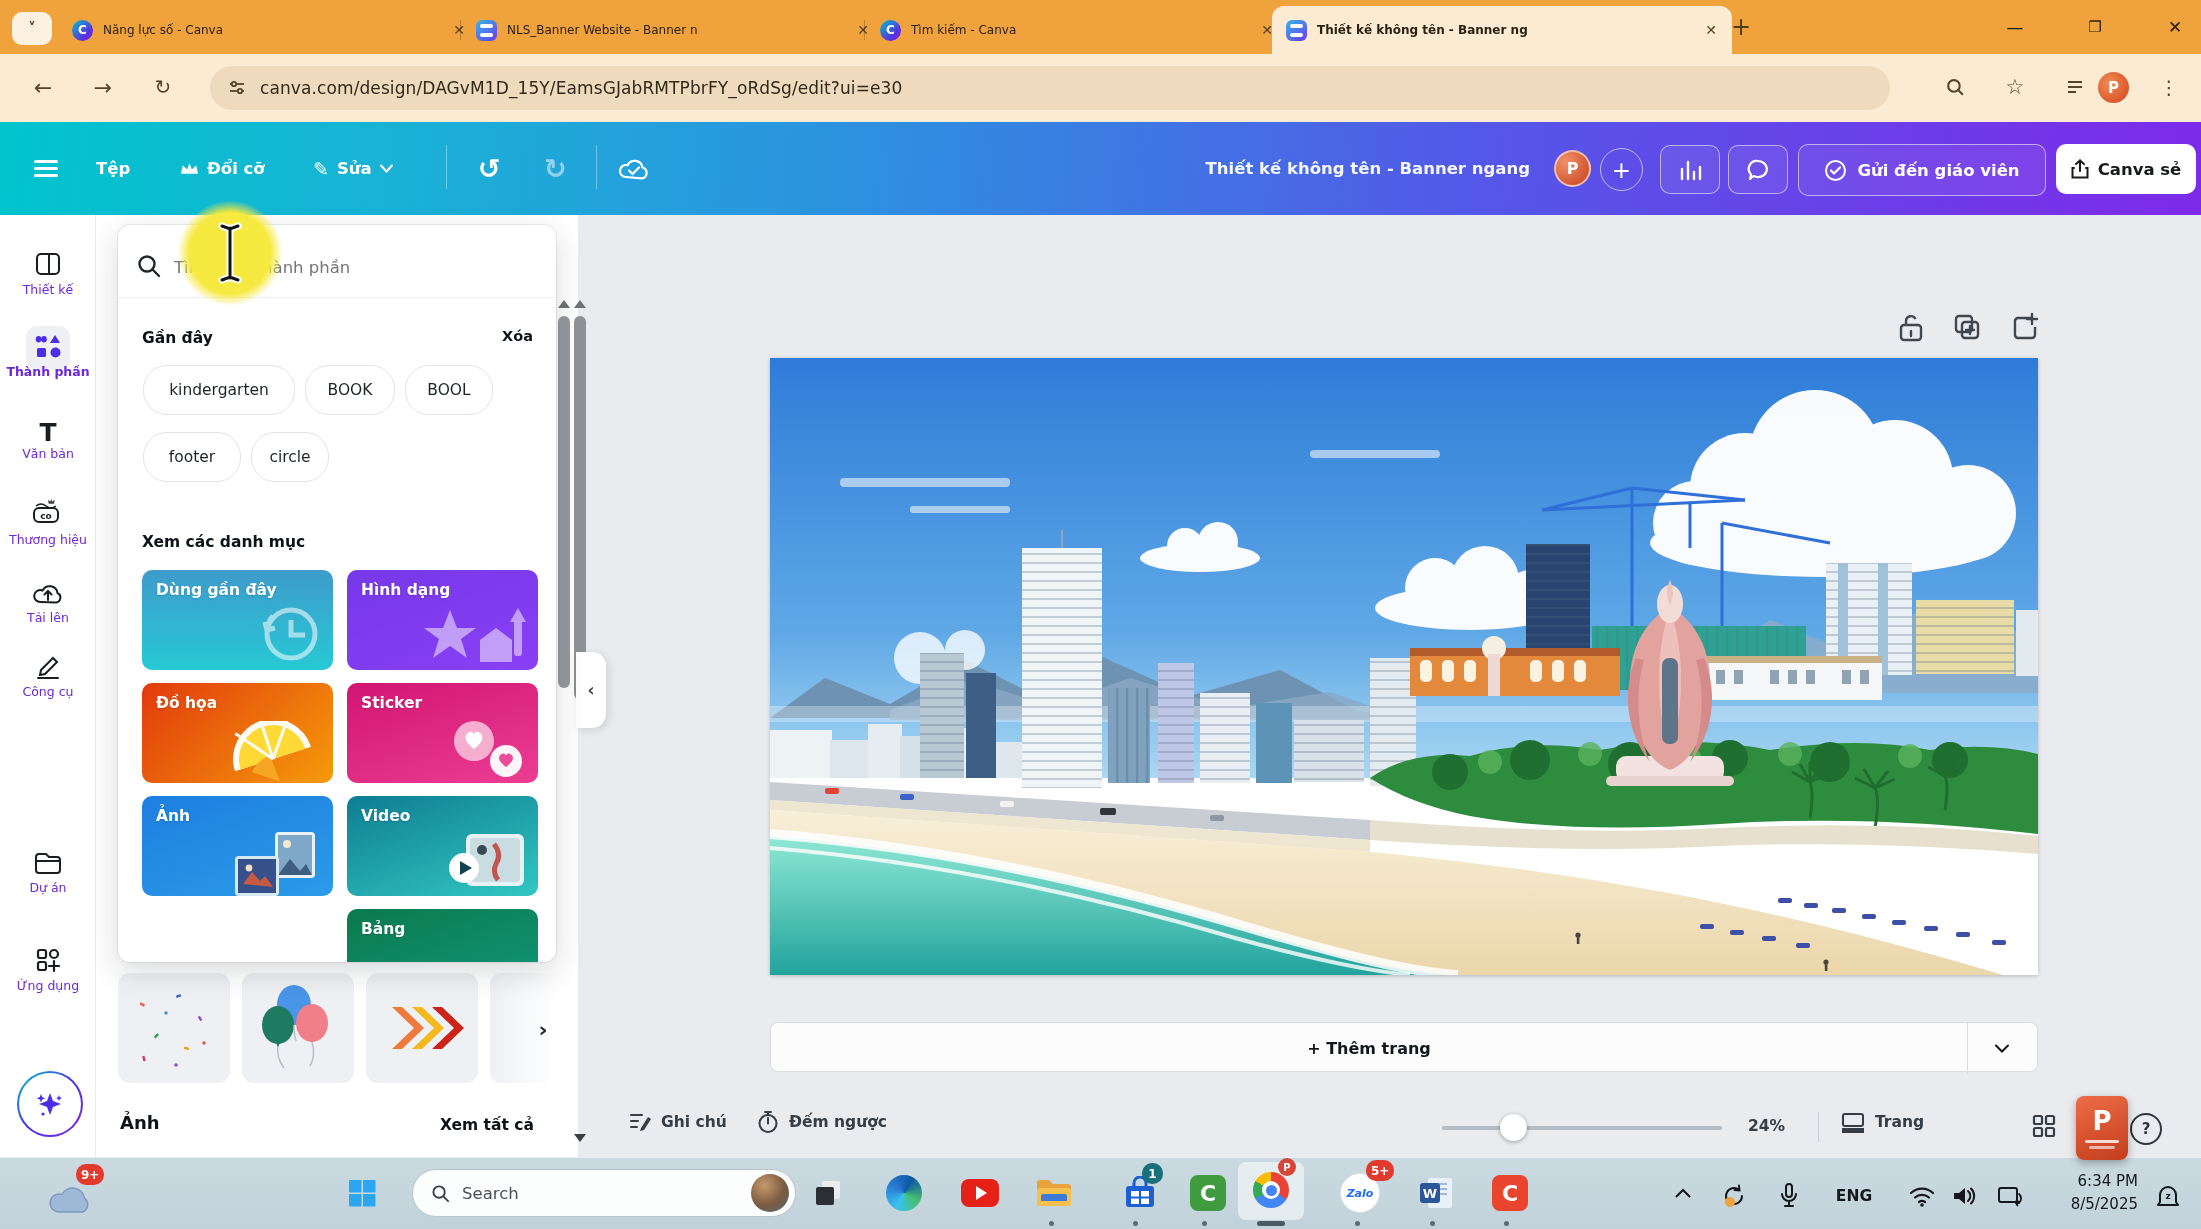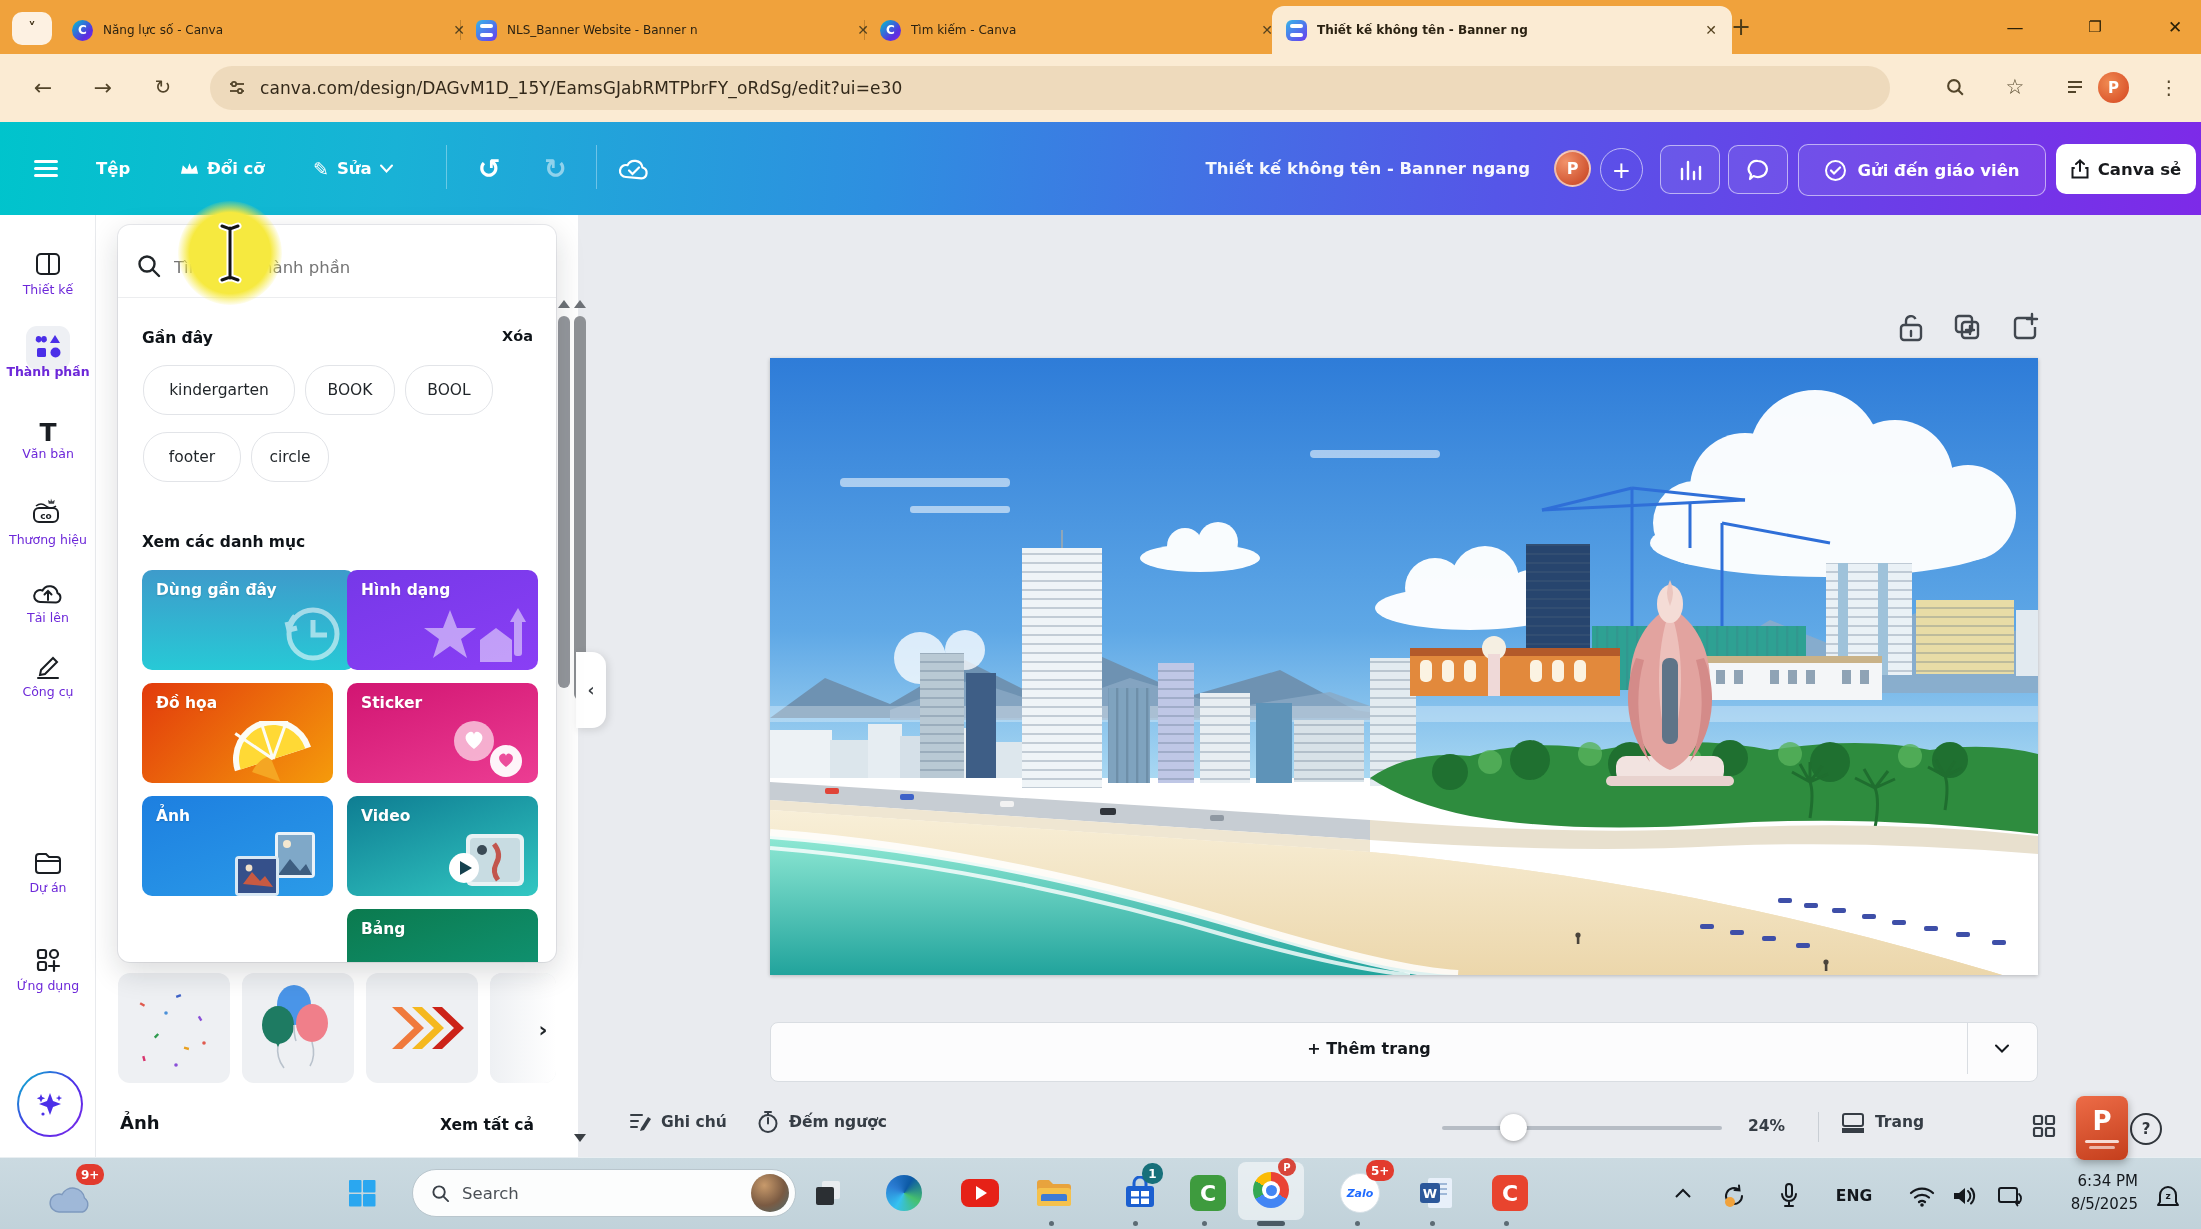--- a/index.html
+++ b/index.html
@@ -59,21 +59,21 @@
   .card{position:absolute;width:191px;height:100px;border-radius:10px;overflow:hidden;color:#fff;}
   .card .lbl{position:absolute;left:14px;top:11px;font-size:15.5px;font-weight:700;text-shadow:0 1px 2px rgba(0,0,0,.15);}
   .h15{font-size:15.5px;font-weight:700;color:#0E1318;}
   .sb{position:absolute;width:12px;border-radius:6px;background:#95989D;}
   .sbarrow{position:absolute;width:0;height:0;border-left:6px solid transparent;border-right:6px solid transparent;}
   .handle{left:576px;top:652px;width:30px;height:76px;background:#fff;border-radius:0 14px 14px 0;
     box-shadow:2px 2px 8px rgba(0,0,0,.12);display:flex;align-items:center;justify-content:center;color:#3A3F44;font-size:17px;font-weight:700;}
   
   .page{left:770px;top:358px;width:1268px;height:617px;background:#fff;box-shadow:0 1px 4px rgba(0,0,0,.22);}
   .pageico{top:312px;width:32px;height:32px;color:#41474F;}
-  .addpage{left:770px;top:1022px;width:1268px;height:60px;background:#FCFCFD;border:1.5px solid #D9DDE2;border-radius:8px;box-sizing:border-box;}
+  .addpage{left:770px;top:1022px;width:1268px;height:50px;background:#FCFCFD;border:1.5px solid #D9DDE2;border-radius:8px;box-sizing:border-box;}
   .statustxt{font-size:15.5px;font-weight:600;color:#363D45;}
   .helpcirc{left:2130px;top:1113px;width:28px;height:28px;border:2px solid #30353B;border-radius:50%;
     display:flex;align-items:center;justify-content:center;font-size:15px;font-weight:700;color:#30353B;background:#E9EBEF;}
   .pptbadge{left:2076px;top:1096px;width:52px;height:64px;border-radius:8px;background:linear-gradient(160deg,#ED6C47,#C43E1C);
     box-shadow:0 3px 8px rgba(0,0,0,.3);display:flex;flex-direction:column;align-items:center;justify-content:center;color:#fff;z-index:6;}
   
   .taskbar{left:0;top:1157px;width:2201px;height:72px;background:linear-gradient(180deg,#CBDAE1,#C1D2DA);border-top:1px solid rgba(255,255,255,.65);box-sizing:border-box;}
   .tbico{top:1171px;width:44px;height:44px;display:flex;align-items:center;justify-content:center;}
   .badge{position:absolute;border-radius:10px;background:#E23B2E;color:#fff;font-size:12px;font-weight:700;
     display:flex;align-items:center;justify-content:center;padding:0 5px;height:21px;min-width:21px;box-sizing:border-box;z-index:3;}
@@ -367,21 +367,21 @@
     <div class="abs h15" style="left:384px;top:103px;font-size:14.5px;">Xóa</div>
 
     <div class="chip" style="left:25px;top:140px;width:150px;">kindergarten</div>
     <div class="chip" style="left:187px;top:140px;width:88px;">BOOK</div>
     <div class="chip" style="left:287px;top:140px;width:86px;">BOOL</div>
     <div class="chip" style="left:25px;top:207px;width:96px;">footer</div>
     <div class="chip" style="left:133px;top:207px;width:76px;">circle</div>
 
     <div class="abs h15" style="left:24px;top:308px;">Xem các danh mục</div>
 
-    <div class="card" style="left:24px;top:345px;background:linear-gradient(180deg,#3E9BCB,#27C9D6);padding-left:22px;">
+    <div class="card" style="left:24px;top:345px;background:linear-gradient(180deg,#3E9BCB,#27C9D6);">
       <span class="lbl">Dùng gần đây</span>
       <svg class="abs" style="right:8px;bottom:2px;" width="72" height="72" viewBox="0 0 72 72">
           <g stroke="#fff" stroke-width="5" fill="none" opacity=".55">
             <circle cx="38" cy="38" r="24"></circle>
             <path d="M38,24 V39 H52"></path>
             <path d="M14,32 a24,24 0 0 1 6,-12"></path>
             <path d="M12,26 l2,8 l8,-2" fill="none"></path>
           </g>
         </svg>
     </div>

